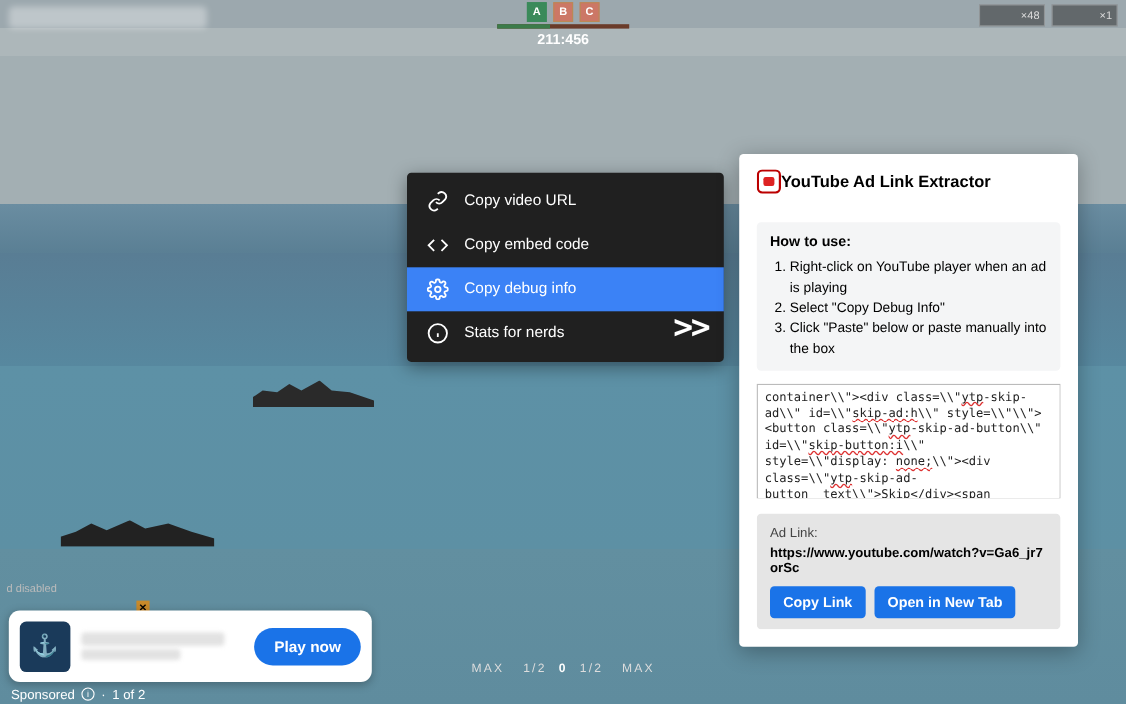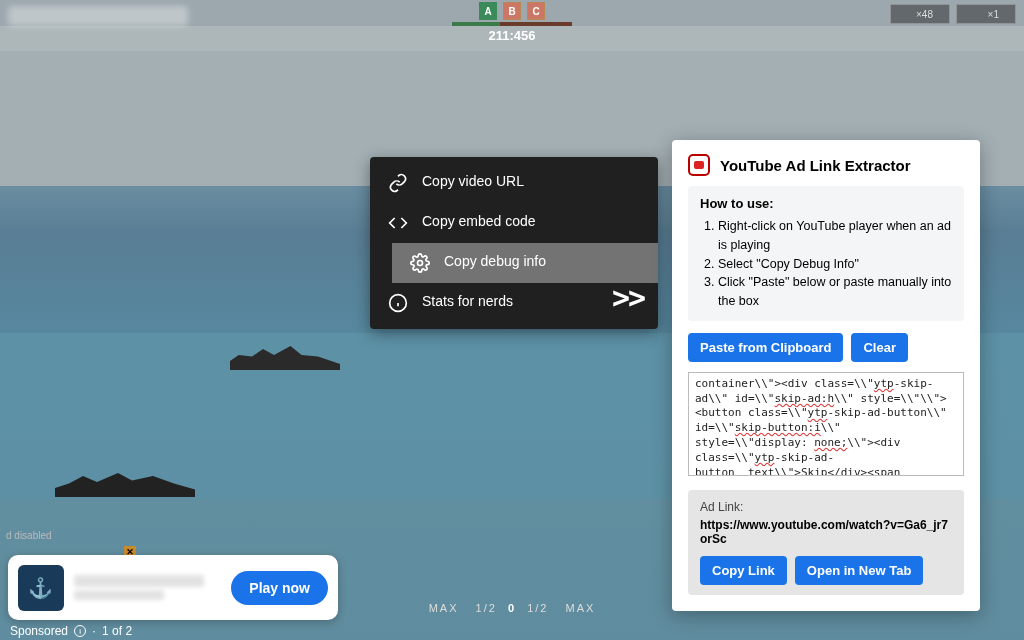--- a/index.html
+++ b/index.html
@@ -19,47 +19,47 @@
   .hud { position: absolute; top: 0; left: 0; right:0; height:36px; }
   .hud-left { position:absolute; top:6px; left:8px; width:180px; height:20px; background: rgba(255,255,255,.35); filter: blur(3px); border-radius:4px;}
   .hud-center { position:absolute; top:2px; left:50%; transform:translateX(-50%); text-align:center; }
   .hud-icons { display:flex; gap:6px; justify-content:center; }
   .hud-icon { width:18px; height:18px; border:1px solid #b85; background:#c76; display:flex; align-items:center; justify-content:center; font-size:10px; color:#fff; font-weight:bold;}
   .hud-icon.a { background:#3a8a5a; border-color:#3a8a5a;}
   .hud-timer { font-size:13px; color:#fff; font-weight:bold; margin-top:2px; }
   .hud-bar { width:120px; height:4px; background:#6a3b2a; margin:2px auto 0; position:relative;}
   .hud-bar::before{content:'';position:absolute;left:0;top:0;height:100%;width:40%;background:#3b7b4a;}
   .hud-right { position:absolute; top:4px; right:8px; display:flex; gap:6px;}
-  .hud-slot { width:60px; height:20px; background:rgba(40,40,40,.5); border:1px solid rgba(255,255,255,.3); display:flex; align-items:center; justify-content:flex-end; padding-right:16px; color:#ddd; font-size:10px;}
+  .hud-slot { width:60px; height:20px; background:rgba(40,40,40,.5); border:1px solid rgba(255,255,255,.3); display:flex; align-items:center; justify-content:flex-end; padding-right:4px; color:#ddd; font-size:10px;}
 
   
   .ship { position:absolute; left:230px; top:340px; width:110px; height:30px; background:#2a2a2a; clip-path: polygon(0 70%, 8% 50%, 20% 55%, 30% 30%, 40% 50%, 55% 20%, 65% 50%, 80% 55%, 100% 80%, 100% 100%, 0 100%);}
   .ship2 { position:absolute; left:55px; top:467px; width:140px; height:30px; background:#222; clip-path: polygon(0 70%, 10% 55%, 20% 30%, 30% 50%, 45% 20%, 55% 45%, 70% 30%, 85% 55%, 100% 75%, 100% 100%, 0 100%);}
 
   
   .ctx {
     position:absolute; left:370px; top:157px; width:288px;
     background:#202020; border-radius:4px; padding:6px 0;
     box-shadow:0 4px 16px rgba(0,0,0,.4);
   }
   .ctx-item {
     display:flex; align-items:flex-start; gap:14px;
     padding:10px 18px; color:#fff; font-size:14px; cursor:pointer;
   }
-  .ctx-item.hl { background:#737373;margin-left:22px; }
+  .ctx-item.hl { background:#3b82f6; }
   .ctx-ico { width:20px; height:20px; display:flex; align-items:center; justify-content:center; color:#fff; flex-shrink:0;}
   .arrows { position:absolute; left:612px; top:280px; color:#fff; font-size:30px; font-weight:bold; letter-spacing:-2px; font-family:monospace;}
 
   
   .panel {
     position:absolute; left:672px; top:140px; width:308px;
     background:#fff; border-radius:4px; box-shadow:0 4px 20px rgba(0,0,0,.3);
     padding:14px 16px 16px; font-size:13px;
   }
-  .panel-head { display:flex; align-items:center; gap:10px; margin-bottom:10px;}
+  .panel-head { display:flex; align-items:center; margin-bottom:26px;}
   .panel-logo { width:22px; height:22px; background:#fff; border:2px solid #b00; border-radius:5px; display:flex; align-items:center; justify-content:center;}
   .panel-logo::after{content:'';width:10px;height:8px;background:#d22;border-radius:2px;}
   .panel-title { font-weight:bold; font-size:15px;}
   .howto { background:#f4f5f6; border-radius:4px; padding:10px 12px; margin-bottom:12px;}
   .howto-h { font-weight:bold; font-size:13px; margin-bottom:6px;}
   .howto ol { padding-left:18px; font-size:12.5px; line-height:1.5;}
   .btns { display:flex; gap:8px; margin-bottom:10px;}
   .btn { background:#1a73e8; color:#fff; border:none; border-radius:4px; padding:7px 12px; font-size:13px; font-weight:bold; cursor:pointer;}
   .codebox {
     width:100%; height:104px; border:1px solid #bbb; font-family:Consolas,monospace;
@@ -164,24 +164,20 @@
     <div class="panel-title">YouTube Ad Link Extractor</div>
   </div>
   <div class="howto">
     <div class="howto-h">How to use:</div>
     <ol>
       <li>Right-click on YouTube player when an ad is playing</li>
       <li>Select "Copy Debug Info"</li>
       <li>Click "Paste" below or paste manually into the box</li>
     </ol>
   </div>
-  <div class="btns">
-    <button class="btn">Paste from Clipboard</button>
-    <button class="btn">Clear</button>
-  </div>
   <div class="codebox" contenteditable="true" id="codebox" style="">container\\"&gt;&lt;div class=\\"<span class="spellerr">ytp</span>-skip-ad\\" id=\\"<span class="spellerr">skip-ad:h</span>\\" style=\\"\\"&gt;&lt;button class=\\"<span class="spellerr">ytp</span>-skip-ad-button\\" id=\\"<span class="spellerr">skip-button:i</span>\\" style=\\"display: <span class="spellerr">none;</span>\\"&gt;&lt;div class=\\"<span class="spellerr">ytp</span>-skip-ad-button__text\\"&gt;Skip&lt;/div&gt;&lt;span class=\\"-skip-ad-button__icon\\"&gt;&lt; height=\\"100%\\" viewBox=\\"-6 -6 36</div>
   <div class="result">
     <div class="result-label">Ad Link:</div>
     <div class="result-url">https://www.youtube.com/watch?v=Ga6_jr7orSc</div>
     <div class="btns" style="margin-bottom:0;">
       <button class="btn">Copy Link</button>
       <button class="btn">Open in New Tab</button>
     </div>
   </div>
 </div>

